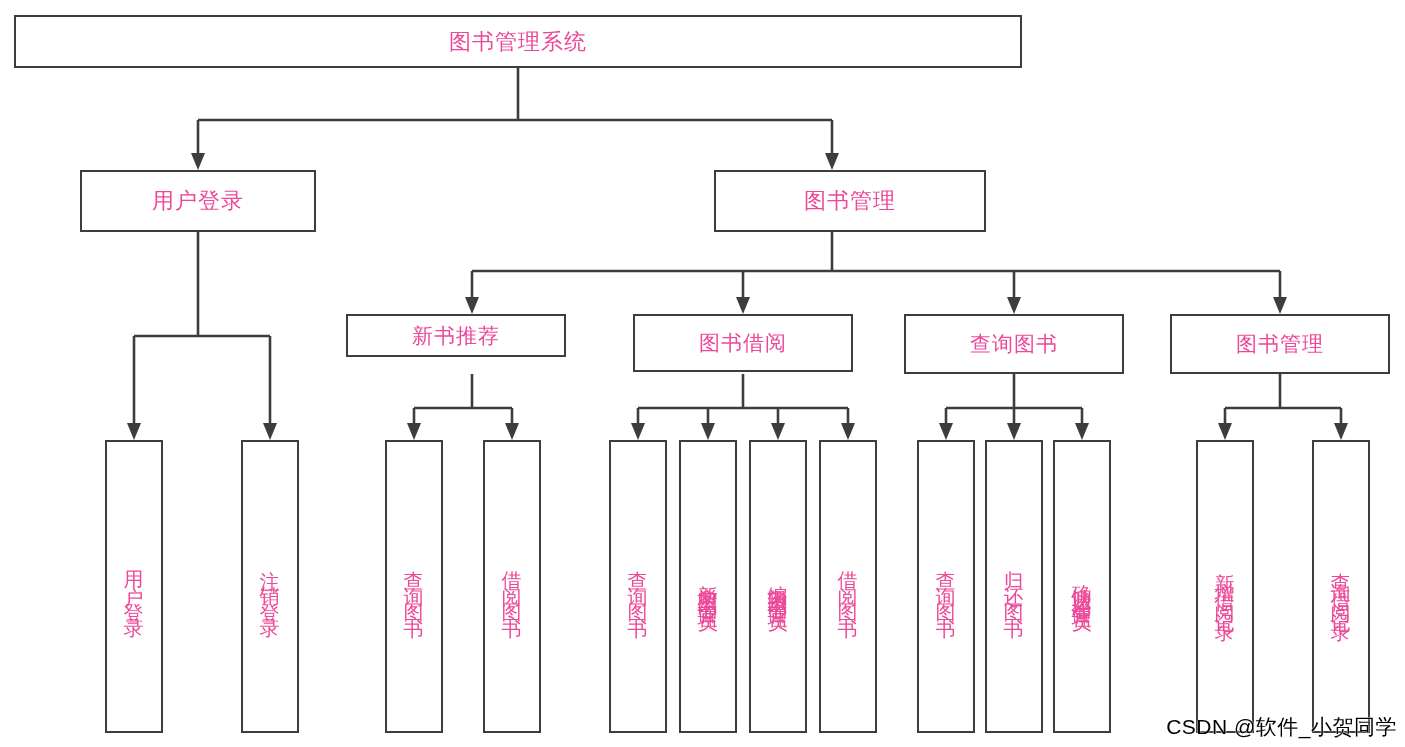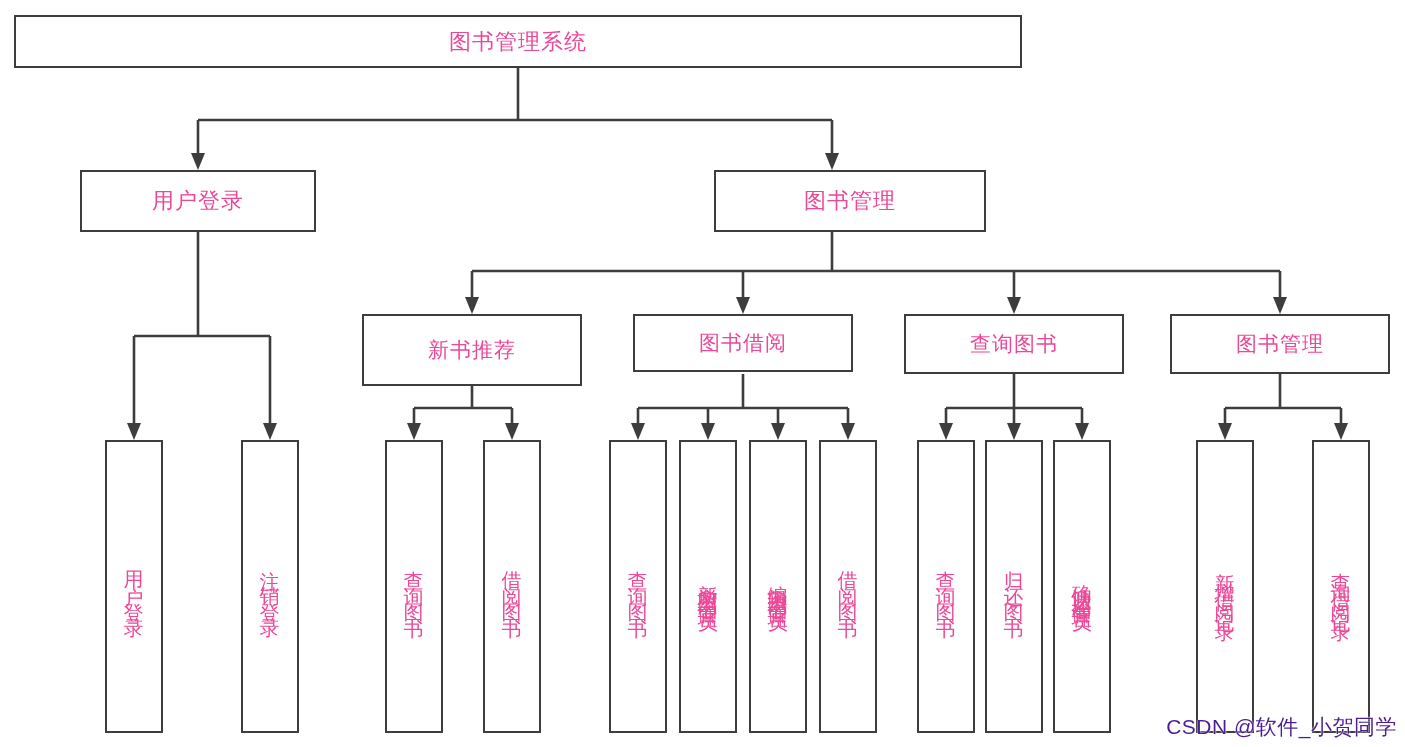--- a/index.html
+++ b/index.html
@@ -46,21 +46,21 @@
     white-space: nowrap;
   }
   .ls-lg { letter-spacing: 16px; }
   .ls-md { letter-spacing: 10px; }
   .ls-sm { letter-spacing: 4px; }
   #watermark {
     position: absolute;
     right: 8px;
     bottom: 6px;
     font-size: 21px;
-    color: #4c1d95;
+    color: #000000;
     letter-spacing: 0.5px;
     text-shadow: 0 0 2px #ffffff, 0 0 1px #ffffff;
     white-space: nowrap;
   }
 </style>
 </head>
 <body>
 
 <div id="canvas">
 
@@ -137,21 +137,21 @@
     <span class="hlabel">图书管理系统</span>
   </div>
 
   <div class="box l2-box" style="left:80px; top:170px; width:236px; height:62px;">
     <span class="hlabel">用户登录</span>
   </div>
   <div class="box l2-box" style="left:714px; top:170px; width:272px; height:62px;">
     <span class="hlabel">图书管理</span>
   </div>
 
-  <div class="box l3-box" style="left:362px; top:314px; width:220px; height:72px;">
+  <div class="box l3-box" style="left:346px; top:314px; width:220px; height:43px;">
     <span class="hlabel">新书推荐</span>
   </div>
   <div class="box l3-box" style="left:633px; top:314px; width:220px; height:58px;">
     <span class="hlabel">图书借阅</span>
   </div>
   <div class="box l3-box" style="left:904px; top:314px; width:220px; height:60px;">
     <span class="hlabel">查询图书</span>
   </div>
   <div class="box l3-box" style="left:1170px; top:314px; width:220px; height:60px;">
     <span class="hlabel">图书管理</span>

